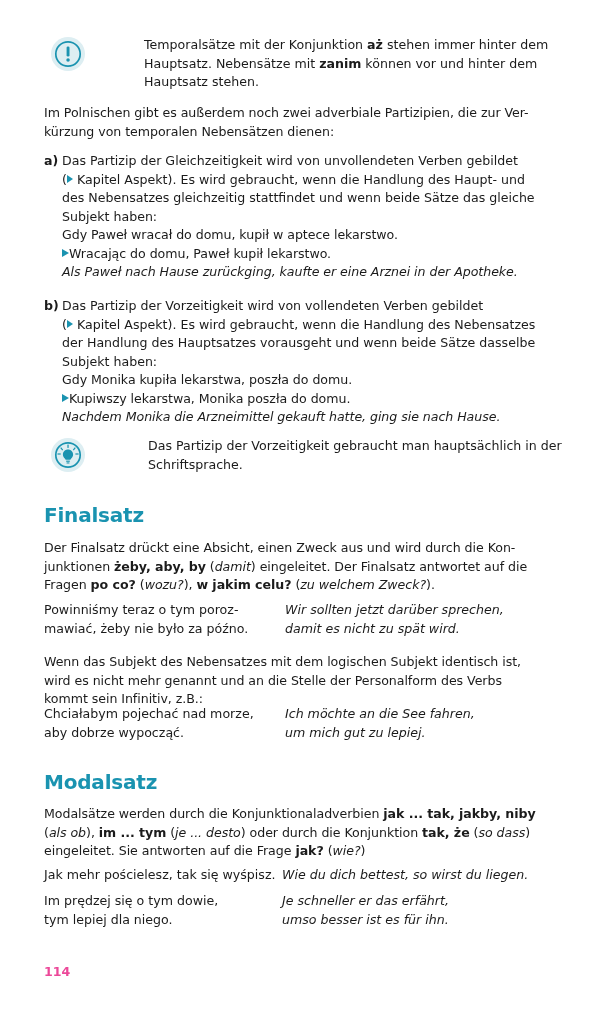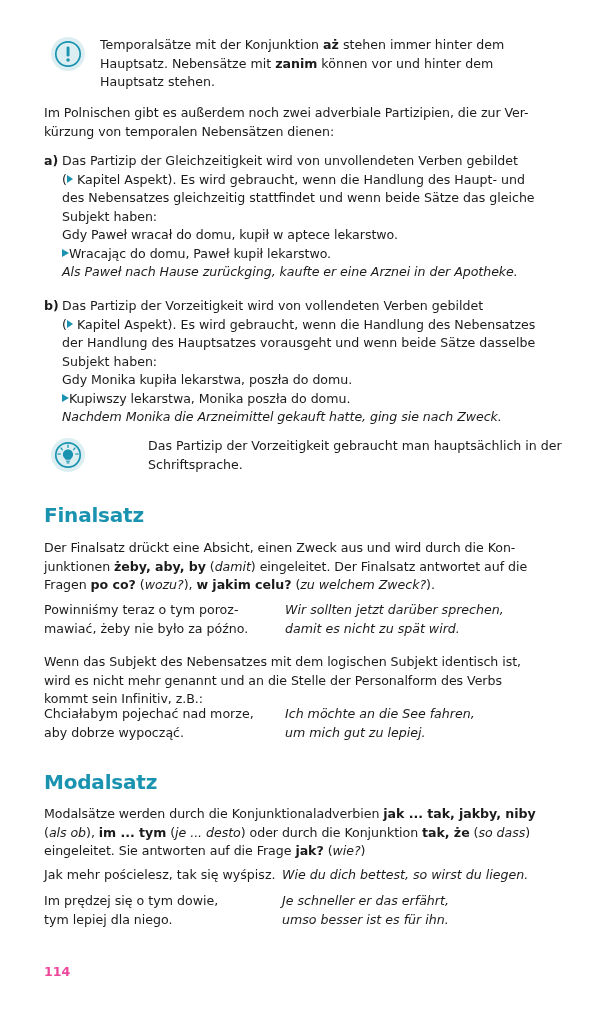--- a/index.html
+++ b/index.html
@@ -107,21 +107,21 @@
     font-size: 12.6px;
     font-weight: 700;
     color: #ec4899;
   }
 </style>
 </head>
 <body>
 
 <div class="page">
 
-  <div class="callout" style="left:51px; top:36px; width:505px;">
+  <div class="callout" style="left:51px; top:36px; width:505px;gap:44px;">
     <div class="callout-icon">
       <svg width="34" height="34" viewBox="0 0 34 34" aria-hidden="true">
         <circle cx="17" cy="17" r="12.2" fill="none" stroke="#1a93b0" stroke-width="1.7"></circle>
         <rect x="15.6" y="9.4" width="2.9" height="10.2" rx="1.3" fill="#1a93b0"></rect>
         <circle cx="17.05" cy="23.1" r="1.75" fill="#1a93b0"></circle>
       </svg>
     </div>
     <div class="callout-text">
       <span class="ln"><span>Temporalsätze mit der Konjunktion </span><b>aż</b><span> stehen immer hinter dem</span></span>
       <span class="ln"><span>Hauptsatz. Nebensätze mit </span><b>zanim</b><span> können vor und hinter dem</span></span>
@@ -156,21 +156,21 @@
       <span class="ln">Das Partizip der Vorzeitigkeit wird von vollendeten Verben gebildet</span>
       <span class="ln"><span>(</span><span class="tri-sm"></span><span> Kapitel Aspekt). Es wird gebraucht, wenn die Handlung des Nebensatzes</span></span>
       <span class="ln">der Handlung des Hauptsatzes vorausgeht und wenn beide Sätze dasselbe</span>
       <span class="ln">Subjekt haben:</span>
     </div>
   </div>
 
   <div class="tb" style="left:62px; top:371px; width:497px;">
     <span class="ln">Gdy Monika kupiła lekarstwa, poszła do domu.</span>
     <span class="ln"><span class="tri"></span><span>Kupiwszy lekarstwa, Monika poszła do domu.</span></span>
-    <span class="ln it">Nachdem Monika die Arzneimittel gekauft hatte, ging sie nach Zweck.</span>
+    <span class="ln it">Nachdem Monika die Arzneimittel gekauft hatte, ging sie nach Hause.</span>
   </div>
 
   <div class="callout" style="left:51px; top:437px; width:505px;gap:48px;">
     <div class="callout-icon">
       <svg width="34" height="34" viewBox="0 0 34 34" aria-hidden="true">
         <circle cx="17" cy="17" r="12.2" fill="none" stroke="#1a93b0" stroke-width="1.7"></circle>
         <path d="M17 11.6c-2.9 0-5.1 2.2-5.1 4.9 0 1.7 0.9 3 1.9 3.9 0.5 0.45 0.75 0.9 0.8 1.45h4.8c0.05-0.55 0.3-1 0.8-1.45 1-0.9 1.9-2.2 1.9-3.9 0-2.7-2.2-4.9-5.1-4.9z" fill="#1a93b0"></path>
         <rect x="15.2" y="22.6" width="3.6" height="1.2" fill="#1a93b0"></rect>
         <rect x="15.6" y="24.4" width="2.8" height="1.1" fill="#1a93b0"></rect>
         <rect x="16.4" y="6.6" width="1.25" height="3.3" fill="#1a93b0"></rect>

